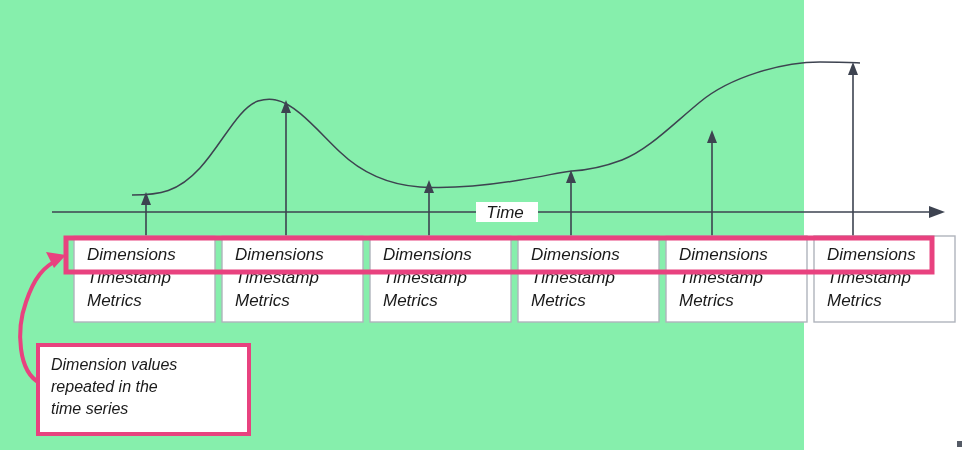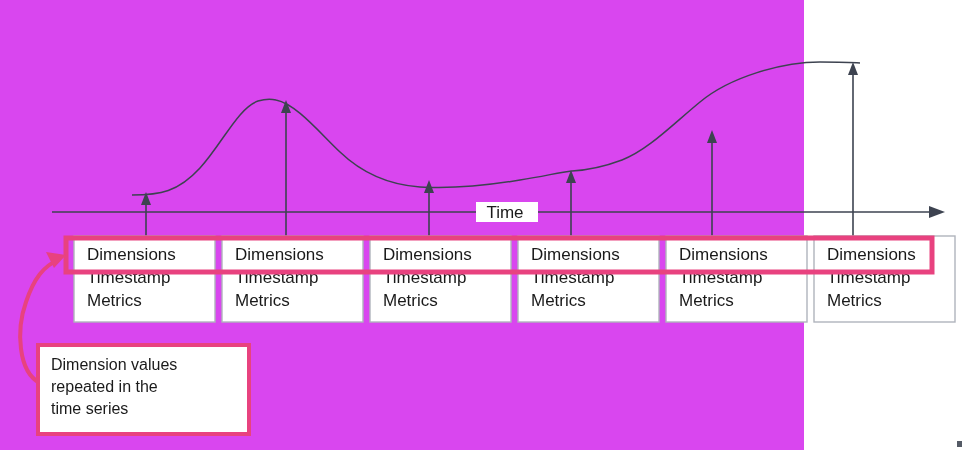--- a/index.html
+++ b/index.html
@@ -10,21 +10,22 @@
   body {
     width: 964px;
     height: 450px;
     font-family: "Liberation Sans", sans-serif;
     overflow: hidden;
   }
   #stage {
     position: relative;
     width: 804px;
     height: 450px;
-    background: #d946ef;
+    background: #86efac;
+    font-style: italic;
   }
   #diagram-svg {
     position: absolute;
     left: 0;
     top: 0;
     width: 964px;
     height: 450px;
   }
   .axis-label {
     font-family: "Liberation Sans", sans-serif;

